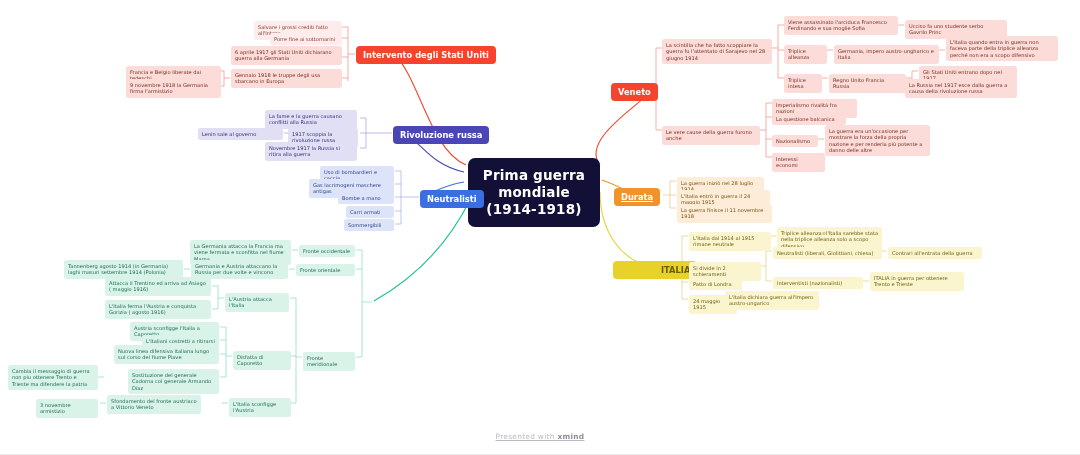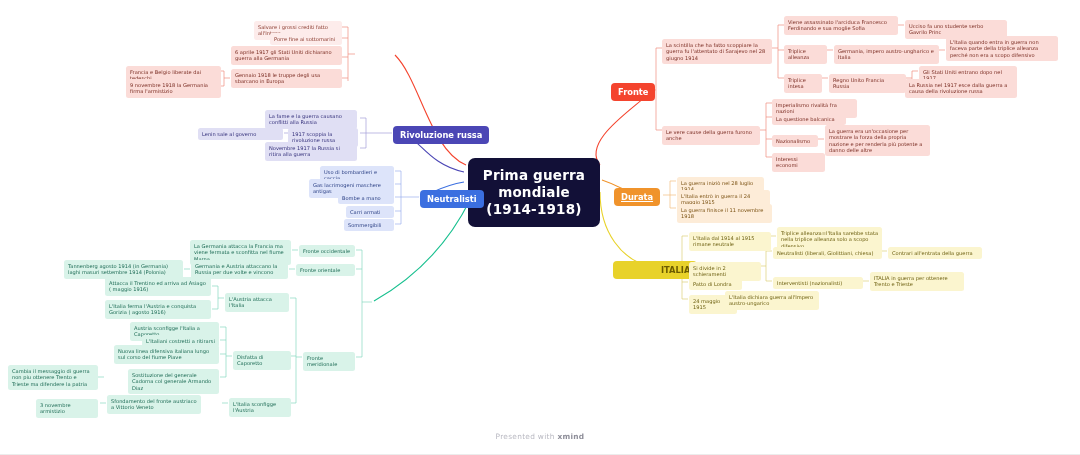--- a/index.html
+++ b/index.html
@@ -65,20 +65,21 @@
   .leaf.blue{background:#dde4fa;color:#2a3f84;}
   .leaf.purple{background:#e0dff4;color:#332f7a;}
 
   .footer{
     position:absolute;
     left:0;bottom:14px;width:1080px;
     text-align:center;
     font-size:7.4px;
     color:#b9b9c2;
     letter-spacing:.3px;
+    text-decoration:underline;
   }
   .footer b{color:#8e8e99;font-weight:700;}
   .hr{
     position:absolute;left:0;bottom:0;width:1080px;height:1px;
     background:#ececec;
   }
 </style>
 </head>
 <body>
 
@@ -223,20 +224,21 @@
 
       <path d="M863,281 L869,281"></path>
 
       <path d="M718,299 L724,299"></path>
     </g>
   </svg>
 
   <div class="node root" style="left:468px;top:158px;width:132px;text-align:center;">Prima guerra
 mondiale (1914-1918)</div>
 
+  <div class="node main red" style="left:356px;top:46px;">Intervento degli Stati Uniti</div>
   <div class="node leaf redl" style="left:254px;top:21px;width:88px;">Salvare i grossi crediti fatto all'Intesa</div>
   <div class="node leaf redl" style="left:270px;top:33px;width:72px;">Porre fine ai sottomarini</div>
   <div class="node leaf red" style="left:231px;top:46px;width:111px;">6 aprile 1917 gli Stati Uniti dichiarano guerra alla Germania</div>
   <div class="node leaf red" style="left:231px;top:69px;width:111px;">Gennaio 1918 le truppe degli usa sbarcano in Europa</div>
   <div class="node leaf red" style="left:126px;top:66px;width:95px;">Francia e Belgio liberate dai tedeschi</div>
   <div class="node leaf red" style="left:126px;top:79px;width:95px;">9 novembre 1918 la Germania firma l'armistizio</div>
 
   <div class="node main purple" style="left:393px;top:126px;">Rivoluzione russa</div>
   <div class="node leaf purple" style="left:265px;top:110px;width:92px;">La fame e la guerra causano conflitti alla Russia</div>
   <div class="node leaf purple" style="left:288px;top:128px;width:70px;">1917 scoppia la rivoluzione russa</div>
@@ -268,21 +270,21 @@
   <div class="node leaf green" style="left:130px;top:322px;width:89px;">Austria sconfigge l'Italia a Caporetto</div>
   <div class="node leaf green" style="left:142px;top:335px;width:77px;">L'Italiani costretti a ritirarsi</div>
   <div class="node leaf green" style="left:114px;top:345px;width:105px;">Nuova linea difensiva italiana lungo sul corso del fiume Piave</div>
   <div class="node leaf green" style="left:128px;top:369px;width:91px;">Sostituzione del generale Cadorna col generale Armando Diaz</div>
   <div class="node leaf green" style="left:8px;top:365px;width:90px;">Cambia il messaggio di guerra non piu ottenere Trento e Trieste ma difendere la patria</div>
 
   <div class="node leaf green" style="left:229px;top:398px;width:62px;">L'Italia sconfigge l'Austria</div>
   <div class="node leaf green" style="left:107px;top:395px;width:94px;">Sfondamento del fronte austriaco a Vittorio Veneto</div>
   <div class="node leaf green" style="left:36px;top:399px;width:62px;">3 novembre armistizio</div>
 
-  <div class="node main red" style="left:611px;top:83px;">Fronte</div>
+  <div class="node main red" style="left:611px;top:83px;">Veneto</div>
 
   <div class="node leaf red" style="left:662px;top:39px;width:110px;">La scintilla che ha fatto scoppiare la guerra fu l'attentato di Sarajevo nel 28 giugno 1914</div>
   <div class="node leaf red" style="left:784px;top:16px;width:114px;">Viene assassinato l'arciduca Francesco Ferdinando e sua moglie Sofia</div>
   <div class="node leaf red" style="left:905px;top:20px;width:102px;">Ucciso fa uno studente serbo Gavrilo Princ</div>
 
   <div class="node leaf red" style="left:784px;top:45px;width:43px;">Triplice alleanza</div>
   <div class="node leaf red" style="left:834px;top:45px;width:105px;">Germania, impero austro-ungharico e Italia</div>
   <div class="node leaf red" style="left:946px;top:36px;width:112px;">L'Italia quando entra in guerra non faceva parte della triplice alleanza perché non era a scopo difensivo</div>
 
   <div class="node leaf red" style="left:784px;top:74px;width:38px;">Triplice intesa</div>

